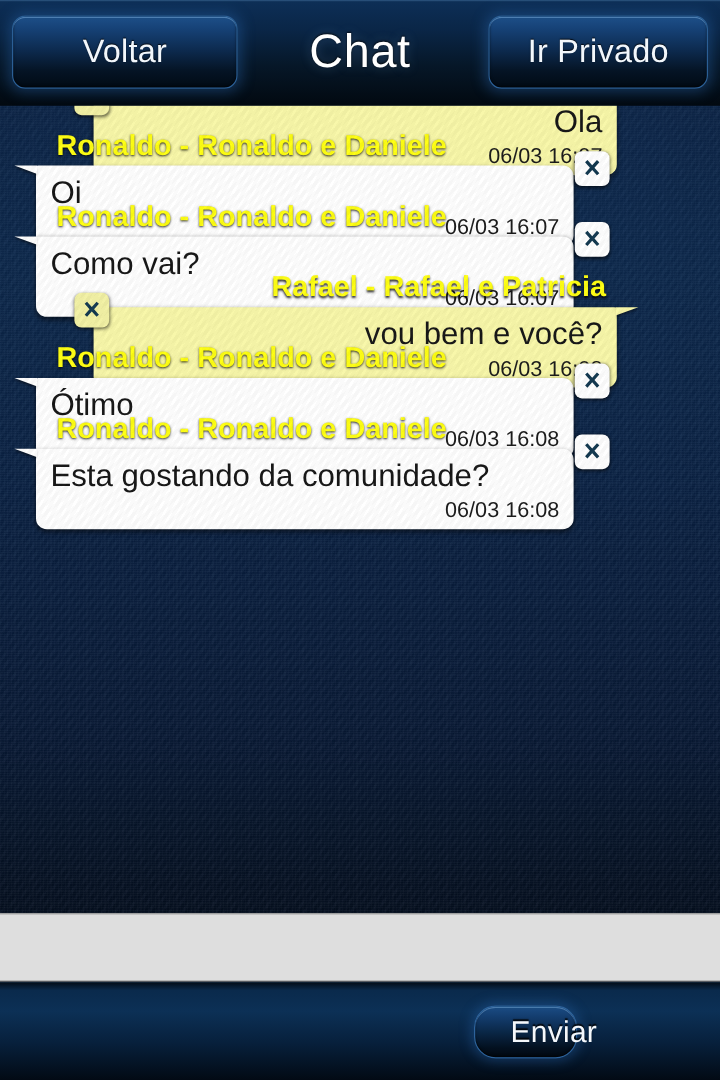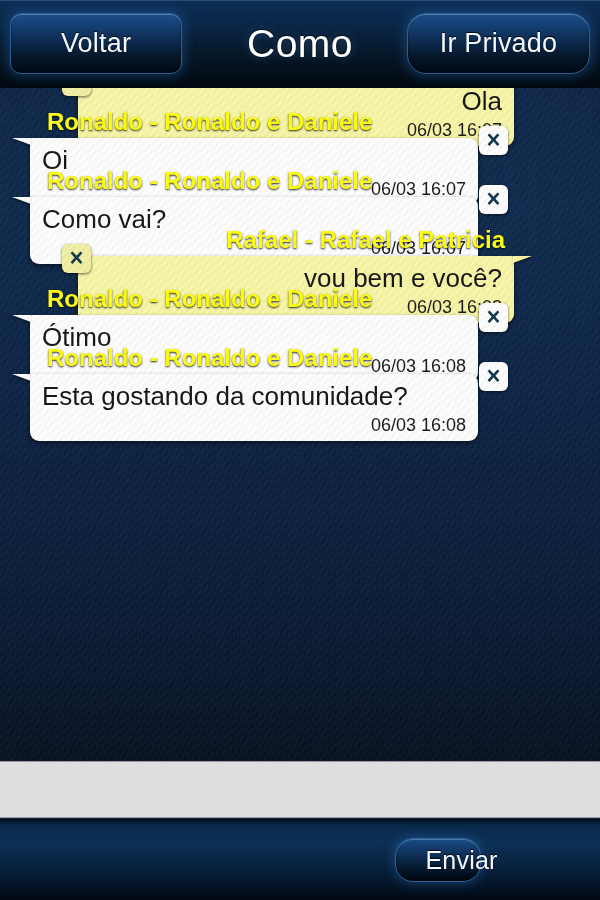--- a/index.html
+++ b/index.html
@@ -23,22 +23,22 @@
     background:linear-gradient(to bottom,#1d4f88 0%,#164277 16%,#0d2b50 46%,#051425 76%,#010a14 100%);
     border:1px solid #2b5f96;
     box-shadow:0 0 11px 3px rgba(40,100,170,.40),
                inset 0 1px 0 rgba(140,190,235,.45),
                inset 0 -1px 2px rgba(0,0,0,.7);
     display:flex;align-items:center;justify-content:center;
     color:#f2f7fc;font-size:27px;letter-spacing:.2px;
     text-shadow:0 -1px 1px rgba(0,0,0,.85);
     cursor:pointer;box-sizing:border-box;
   }
-  .hdr-btn.back{left:10px;width:172px;}
-  .hdr-btn.priv{right:10px;width:183px;border-radius:19px;}
+  .hdr-btn.back{left:10px;width:188px;}
+  .hdr-btn.priv{right:10px;width:183px;}
   .hdr-title{
     position:absolute;left:0;top:0;width:600px;height:88px;
     display:flex;align-items:center;justify-content:center;
     color:#ffffff;font-size:39px;font-weight:400;letter-spacing:.5px;
     text-shadow:0 -1px 2px rgba(0,0,0,.8),0 0 10px rgba(150,200,255,.25);
     pointer-events:none;
   }
 
   
   .chat{
@@ -181,21 +181,21 @@
 </style>
 </head>
 <body>
 
 <div id="app">
 
   <div class="header">
     <div class="hdr-btn back">
       <span>Voltar</span>
     </div>
-    <div class="hdr-title">Como</div>
+    <div class="hdr-title">Chat</div>
     <div class="hdr-btn priv">
       <span>Ir Privado</span>
     </div>
   </div>
 
   <div class="chat" id="chat-list">
       <div class="msg me" style="top: -9px;">
         <div class="bubble" style="margin-top:0px">
           <div class="tail"></div>
           <div class="text">Ola</div>

